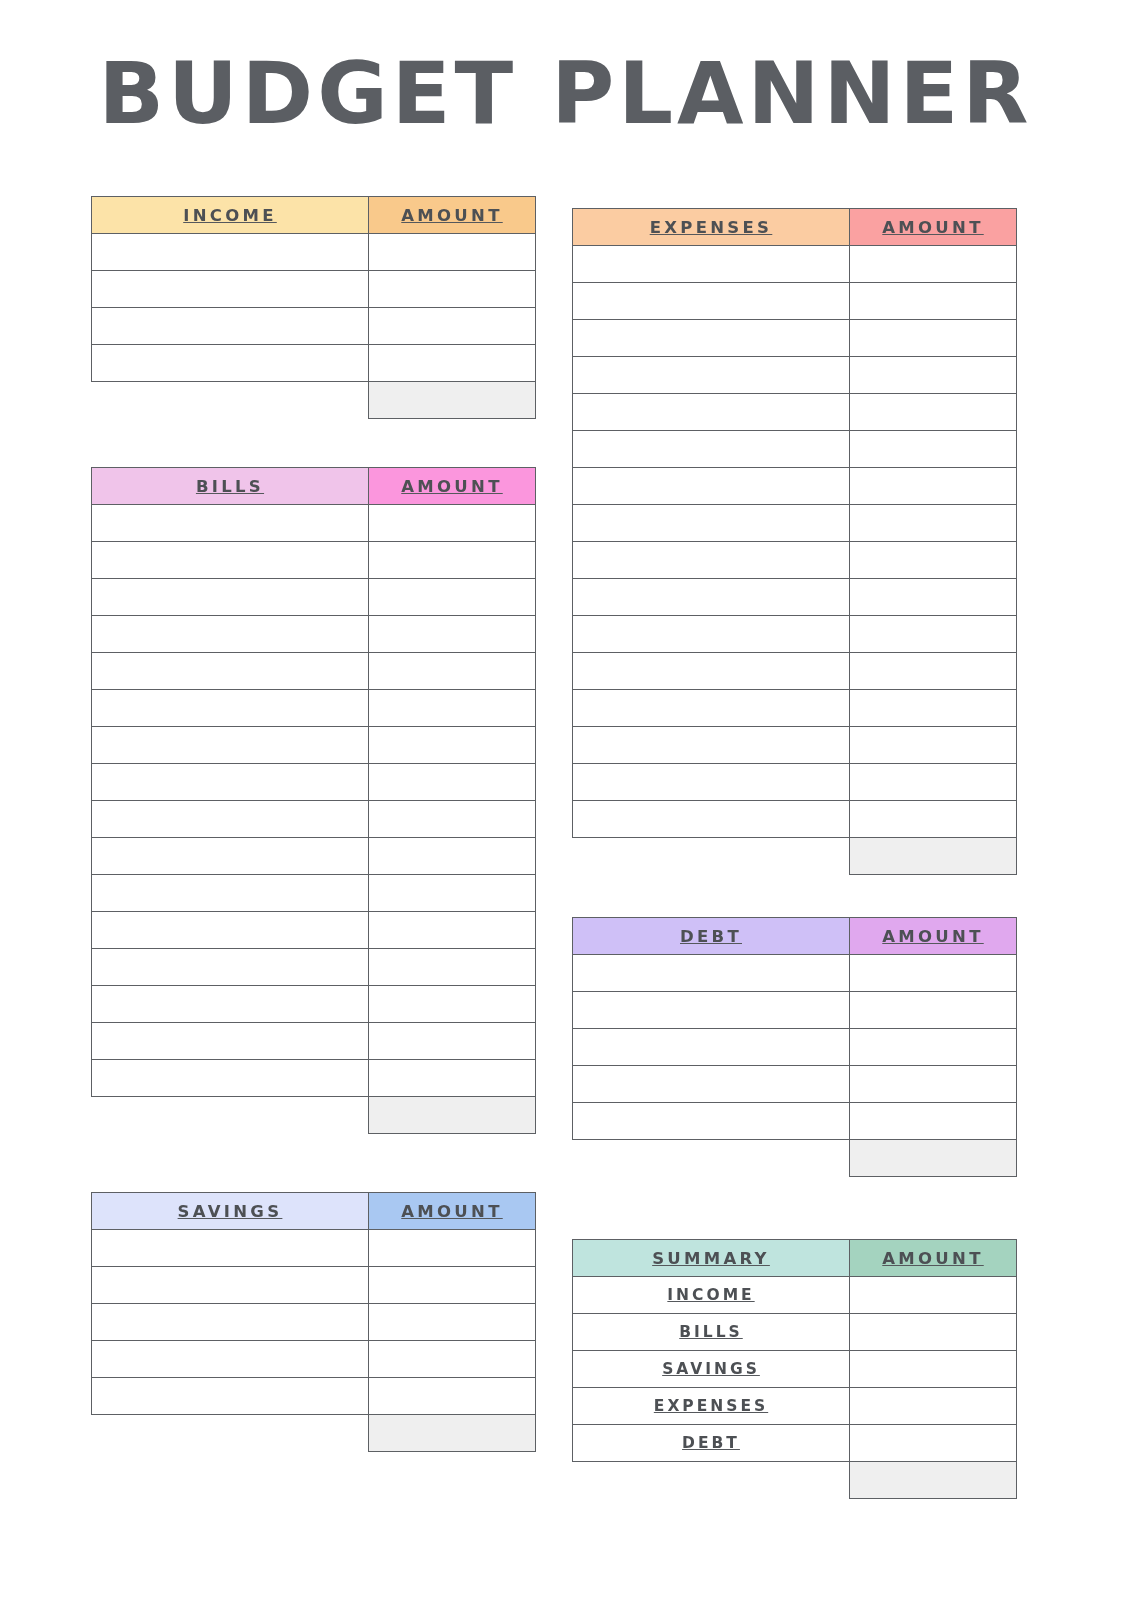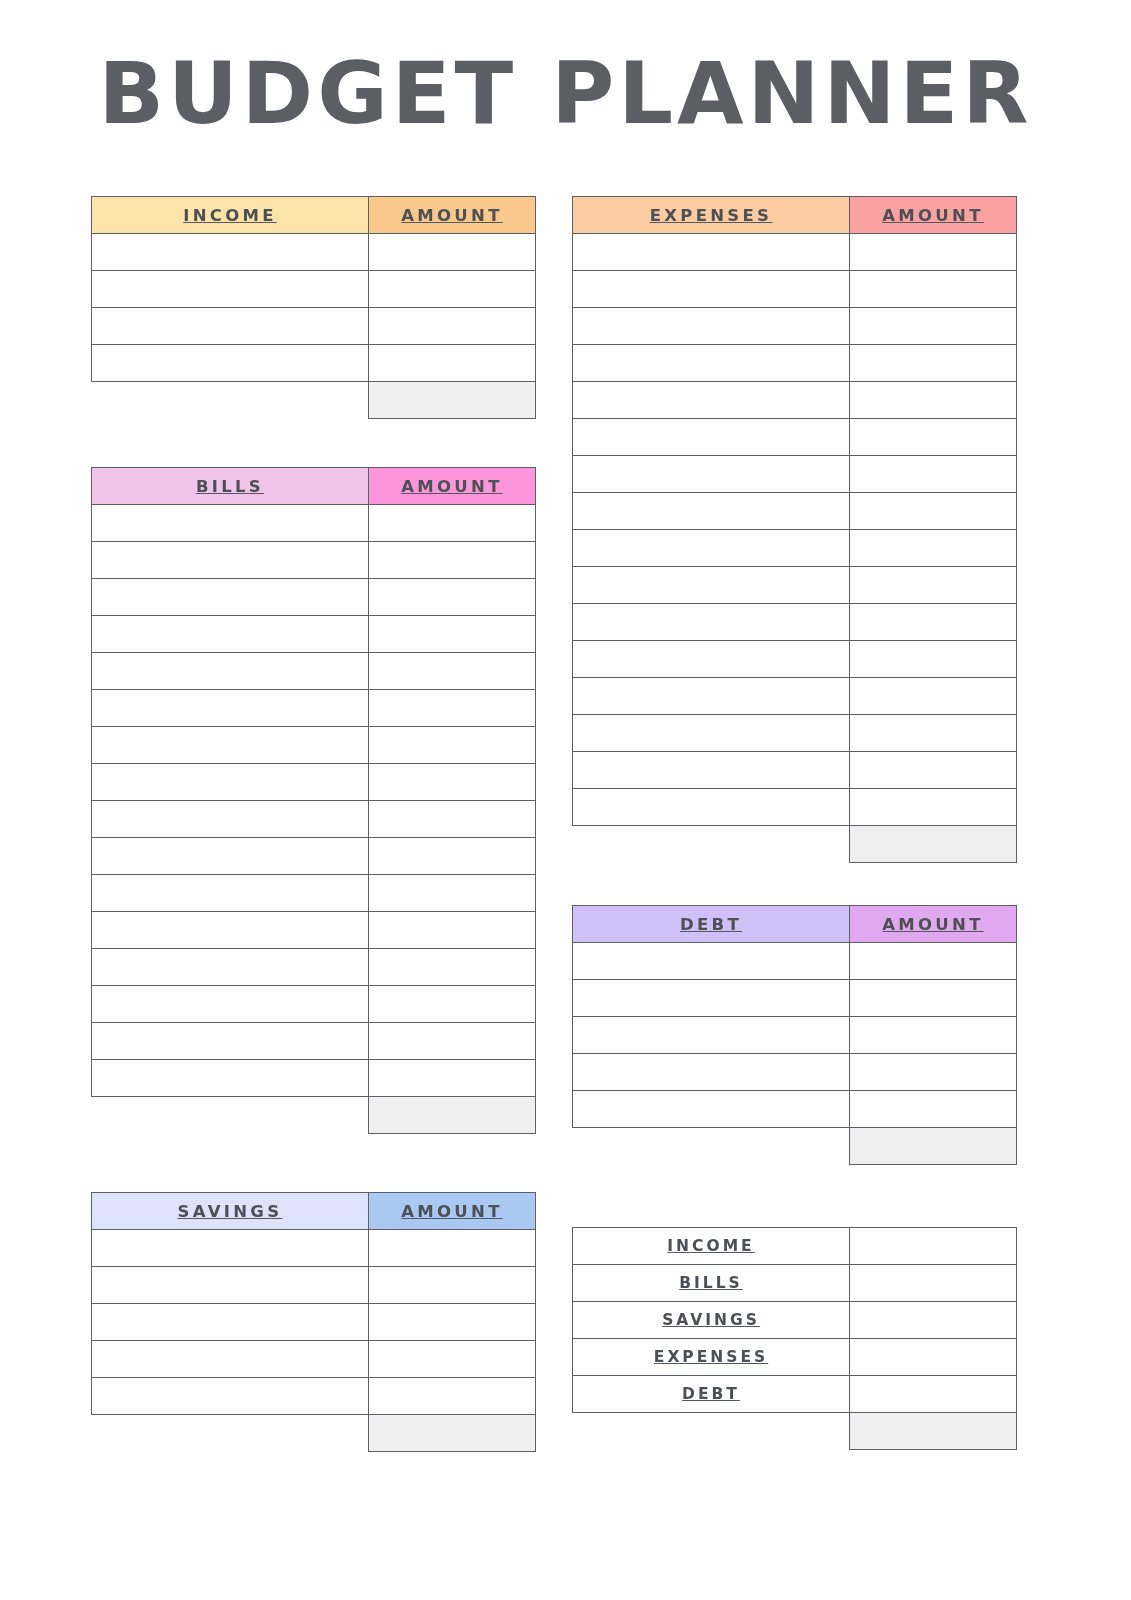--- a/index.html
+++ b/index.html
@@ -41,21 +41,21 @@
   }
   .col-left {
     position: absolute;
     left: 91px;
     top: 0;
     width: 444px;
   }
   .col-right {
     position: absolute;
     left: 572px;
-    top: 0;
+    top: 12px;
     width: 444px;
   }
   .block {
     margin-bottom: 0;
   }
   table.bp {
     border-collapse: collapse;
     width: 444px;
     table-layout: fixed;
     text-decoration: underline;
@@ -406,20 +406,24 @@
 
       <div class="gap-xl"></div>
 
       <div class="block">
         <table class="bp">
           <colgroup>
               <col class="c-label">
               <col class="c-amount">
             </colgroup>
           <tbody>
+              <tr>
+            <th class="hdr" id="h-summary-label" style="background: rgb(191, 228, 222);">SUMMARY</th>
+            <th class="hdr" id="h-summary-amount" style="background: rgb(164, 211, 191);">AMOUNT</th>
+          </tr>
           <tr>
             <td class="rowlabel">INCOME</td>
             <td class="cell"></td>
           </tr>
           <tr>
             <td class="rowlabel">BILLS</td>
             <td class="cell"></td>
           </tr>
           <tr>
             <td class="rowlabel">SAVINGS</td>

